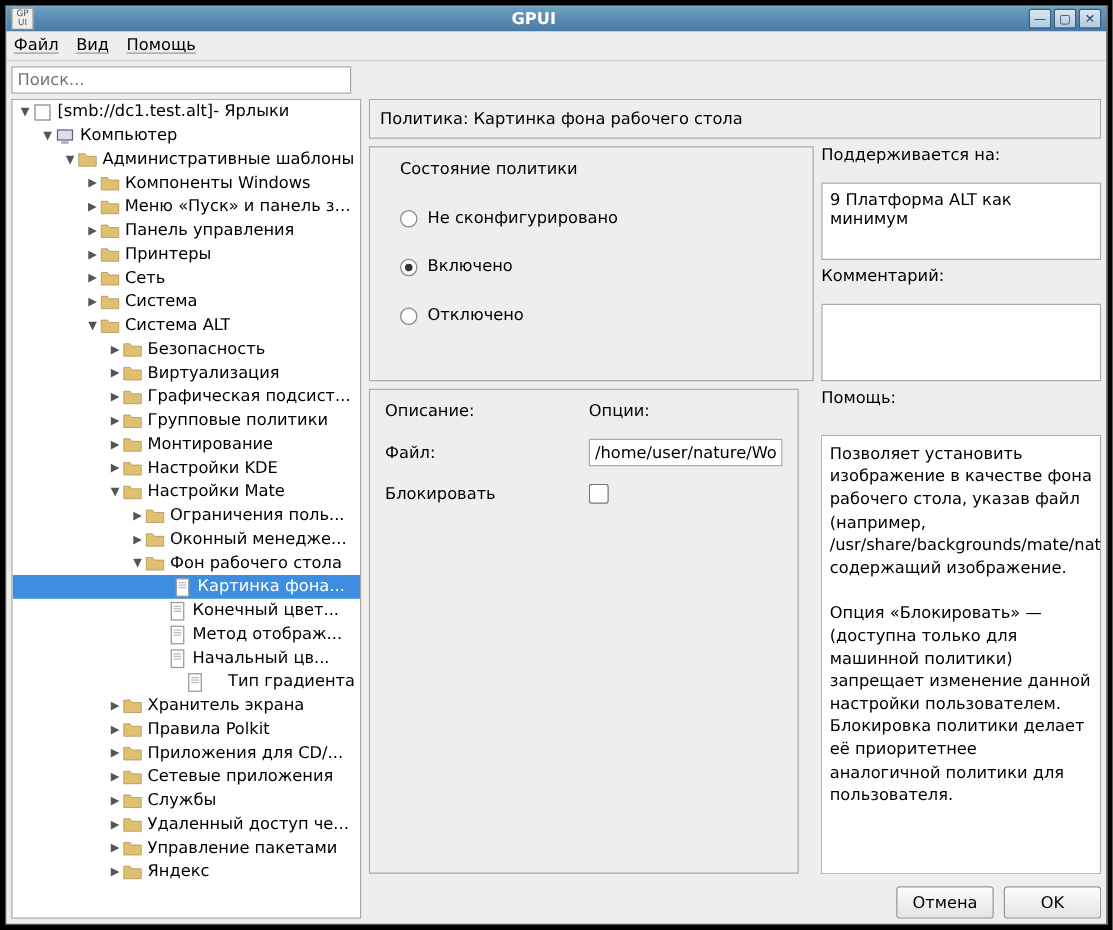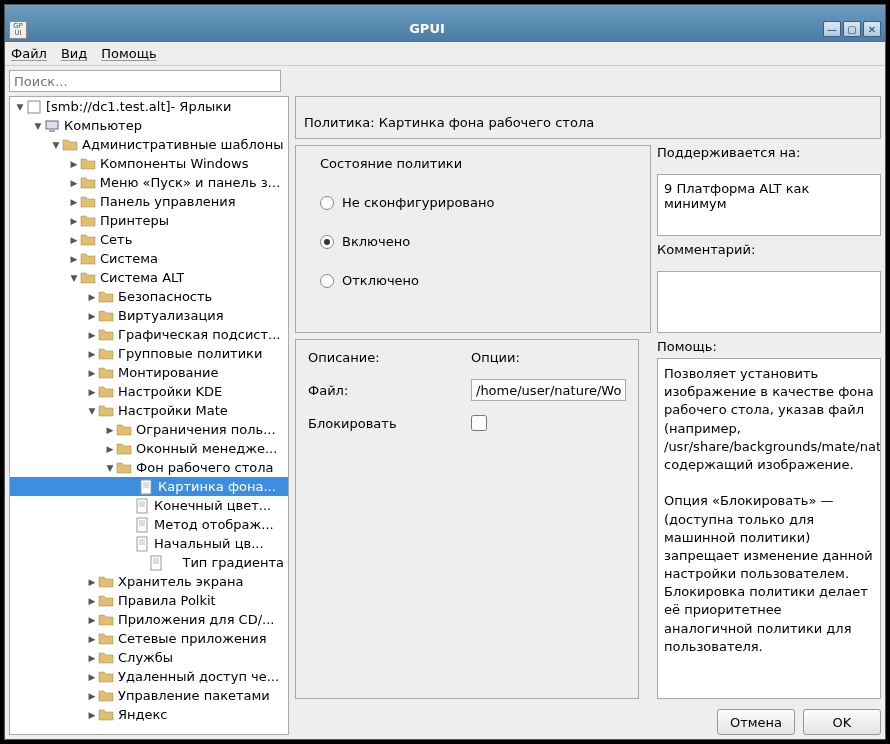--- a/index.html
+++ b/index.html
@@ -1,59 +1,59 @@
 <!DOCTYPE html>
 <html><head>
 <meta charset="utf-8">
 <style>
 *{box-sizing:border-box;margin:0;padding:0;font-family:"DejaVu Sans",Arial,sans-serif;font-size:13px;color:#000}
 body{background:#000;display:flex;justify-content:center;align-items:flex-start;padding:4px}
 .window{width:882px;height:736px;background:#eeeeec;border:1px solid #555;display:flex;flex-direction:column;box-shadow:0 0 0 4px #000}
-.titlebar{height:37px;background:linear-gradient(#6b9ec0,#4a7ba6);display:flex;padding:16px 4px;color:#fff}
+.titlebar{height:20px;background:linear-gradient(#6b9ec0,#4a7ba6);display:flex;align-items:center;padding:6px 4px;color:#fff}
 .titlebar .appicon{width:18px;height:18px;background:#eeeeec;border:1px solid #888;margin-right:6px;display:flex;align-items:center;justify-content:center;font-size:7px;color:#555;line-height:7px;text-align:center}
 .titlebar .title{flex:1;text-align:center;color:#fff;font-weight:bold}
 .titlebar .winbtn{width:18px;height:16px;background:linear-gradient(#dbe7f1,#aec9df);border:1px solid #3b5f7e;margin-left:2px;display:flex;align-items:center;justify-content:center;font-size:10px;color:#2a4560;border-radius:2px}
 .menubar{height:24px;display:flex;align-items:center;padding:0 6px;gap:14px;border-bottom:1px solid #ccc}
 .menubar span{text-decoration:underline;text-decoration-color:#999;text-underline-offset:2px}
 .searchrow{padding:4px}
 .searchrow input{width:272px;height:22px;border:1px solid #aaa;padding:2px 4px;background:#fff}
 .body{flex:1;display:flex;overflow:hidden;padding:0 4px 4px}
 .tree{width:280px;border:1px solid #aaa;background:#fff;overflow:auto}
 .tree-row{height:19px;display:flex;align-items:center;white-space:nowrap;overflow:hidden;padding-right:4px}
 .tree-row.sel{background:#3d8de0;color:#fff}
 .tree-row.sel .label{color:#fff}
 .tree-row .arrow{width:12px;text-align:center;font-size:9px;color:#555}
 .tree-row .arrow.empty{visibility:hidden}
 .tree-row .icon{width:16px;height:16px;margin-right:4px;display:inline-flex;align-items:center;justify-content:center}
 .tree-row .label{overflow:hidden;text-overflow:ellipsis}
 .icon.folder svg,.icon.doc svg,.icon.root svg,.icon.computer svg{width:16px;height:16px}
 .rightpane{flex:1;display:flex;flex-direction:column;margin-left:6px;gap:6px;overflow:hidden}
 .panel{border:1px solid #aaa;background:#eeeeec;padding:8px}
-.policyline{height:43px;display:flex;align-items:flex-end}
+.policyline{height:32px;display:flex;align-items:flex-start}
 .midrow{display:flex;gap:6px;flex:0 0 auto}
 .statebox{flex:1;border:1px solid #aaa;padding:10px 24px}
 .statebox h4,.sidecol h4{font-weight:normal;margin-bottom:8px}
 .radio{display:flex;align-items:center;gap:8px;margin:24px 0}
 .radio .dot{width:14px;height:14px;border:1px solid #888;border-radius:50%;display:flex;align-items:center;justify-content:center;background:#fff}
 .radio .dot .inner{width:6px;height:6px;border-radius:50%;background:#333;display:none}
 .radio.checked .dot .inner{display:block}
 .sidecol{width:224px;display:flex;flex-direction:column;gap:6px}
 .textbox{border:1px solid #aaa;background:#fff;padding:6px;overflow:auto}
 .textbox.supported{height:62px}
 .textbox.comment{height:62px}
 .textbox.help{flex:1;line-height:1.4}
 .optrow{display:flex;gap:18px;flex:1;min-height:0}
 .optpanel{flex:1;border:1px solid #aaa;padding:10px 12px}
 .optgrid{display:grid;grid-template-columns:1fr 1fr;row-gap:14px;column-gap:8px;align-items:center}
 .optgrid input[type=text]{width:100%;height:22px;border:1px solid #aaa;background:#fff;padding:2px 4px}
 .optgrid input[type=checkbox]{width:16px;height:16px}
 .btnrow{display:flex;justify-content:flex-end;gap:8px;padding-top:4px}
 .btn{min-width:78px;height:26px;border:1px solid #999;background:linear-gradient(#fdfdfd,#e4e4e2);border-radius:3px;display:flex;align-items:center;justify-content:center}
 .helpcol{width:224px;display:flex;flex-direction:column}
-.helpcol h4{font-weight:normal;margin-bottom:4px}
+.helpcol h4{font-weight:normal;margin-bottom:22px}
 </style>
 </head>
 <body>
 <div class="window">
   <div class="titlebar">
     <div class="appicon">GP<br>UI</div>
     <div class="title">GPUI</div>
     <div class="winbtn">—</div>
     <div class="winbtn">▢</div>
     <div class="winbtn">✕</div>

